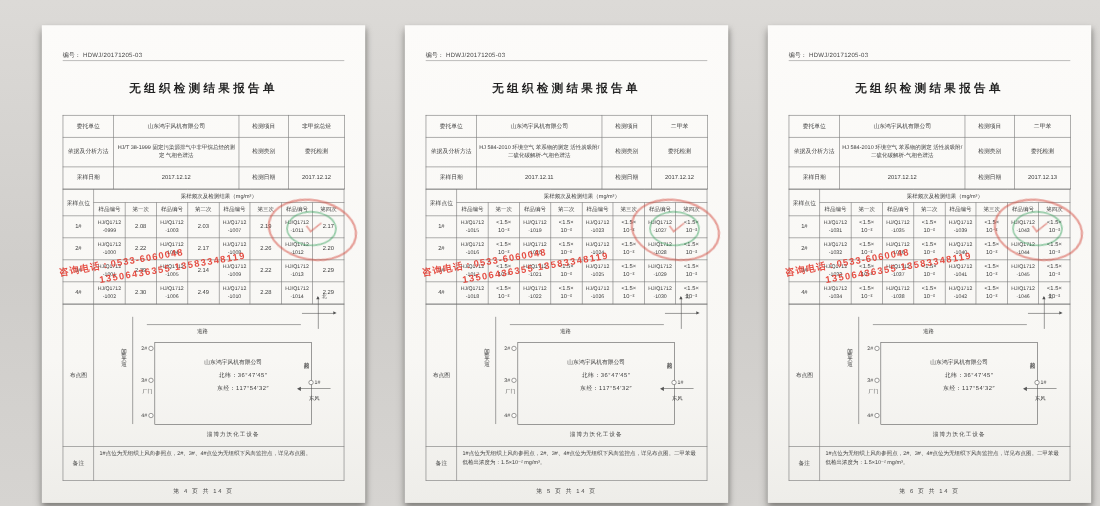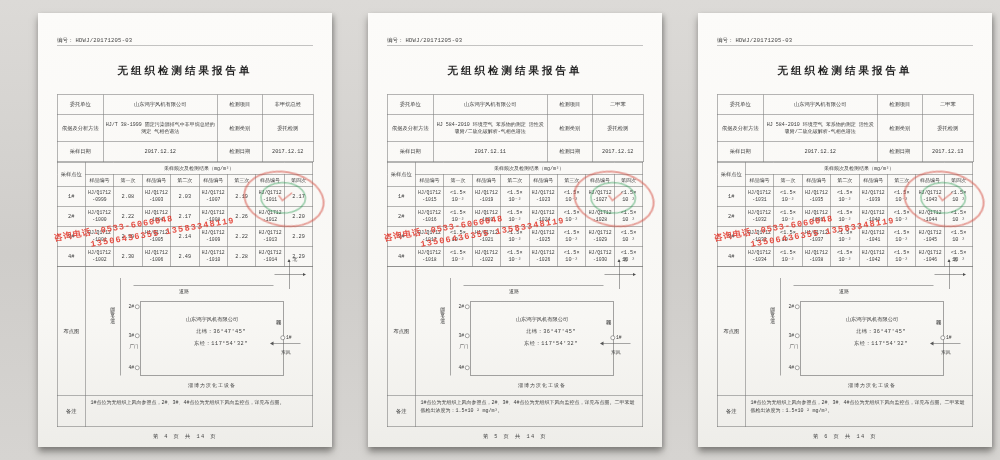--- a/index.html
+++ b/index.html
@@ -1,20 +1,20 @@
 <!DOCTYPE html>
 <html><head>
 <meta charset="utf-8">
 <style>
   * { margin:0; padding:0; box-sizing:border-box; }
   html,body { width:1000px; height:460px; overflow:hidden;
     font-family:"Liberation Sans","DejaVu Sans",sans-serif; }
   body { background:linear-gradient(180deg,#dcdad7 0%,#cfcdca 55%,#d6d4d1 100%); position:relative; }
 
-  .page-slot { position:absolute; top:13px; width:294px; height:434px;font-family:Liberation Mono, monospace; }
+  .page-slot { position:absolute; top:23px; width:294px; height:434px; }
   .slot-0 { left:38px; } .slot-1 { left:368px; } .slot-2 { left:698px; }
 
   .page { width:588px; height:868px; transform:scale(0.5); transform-origin:0 0;
     background:linear-gradient(180deg,#fcfbf9 0%,#f8f7f4 70%,#eeede9 100%);
     box-shadow:0 10px 14px rgba(80,78,75,.55), 3px 4px 8px rgba(110,108,105,.35);
     position:relative; color:#3a3a3a; }
 
   .inner { padding:46px 38px 0 38px; position:relative; }
 
   .docno-row { display:flex; align-items:flex-end; border-bottom:1px solid #8a8a8a;

